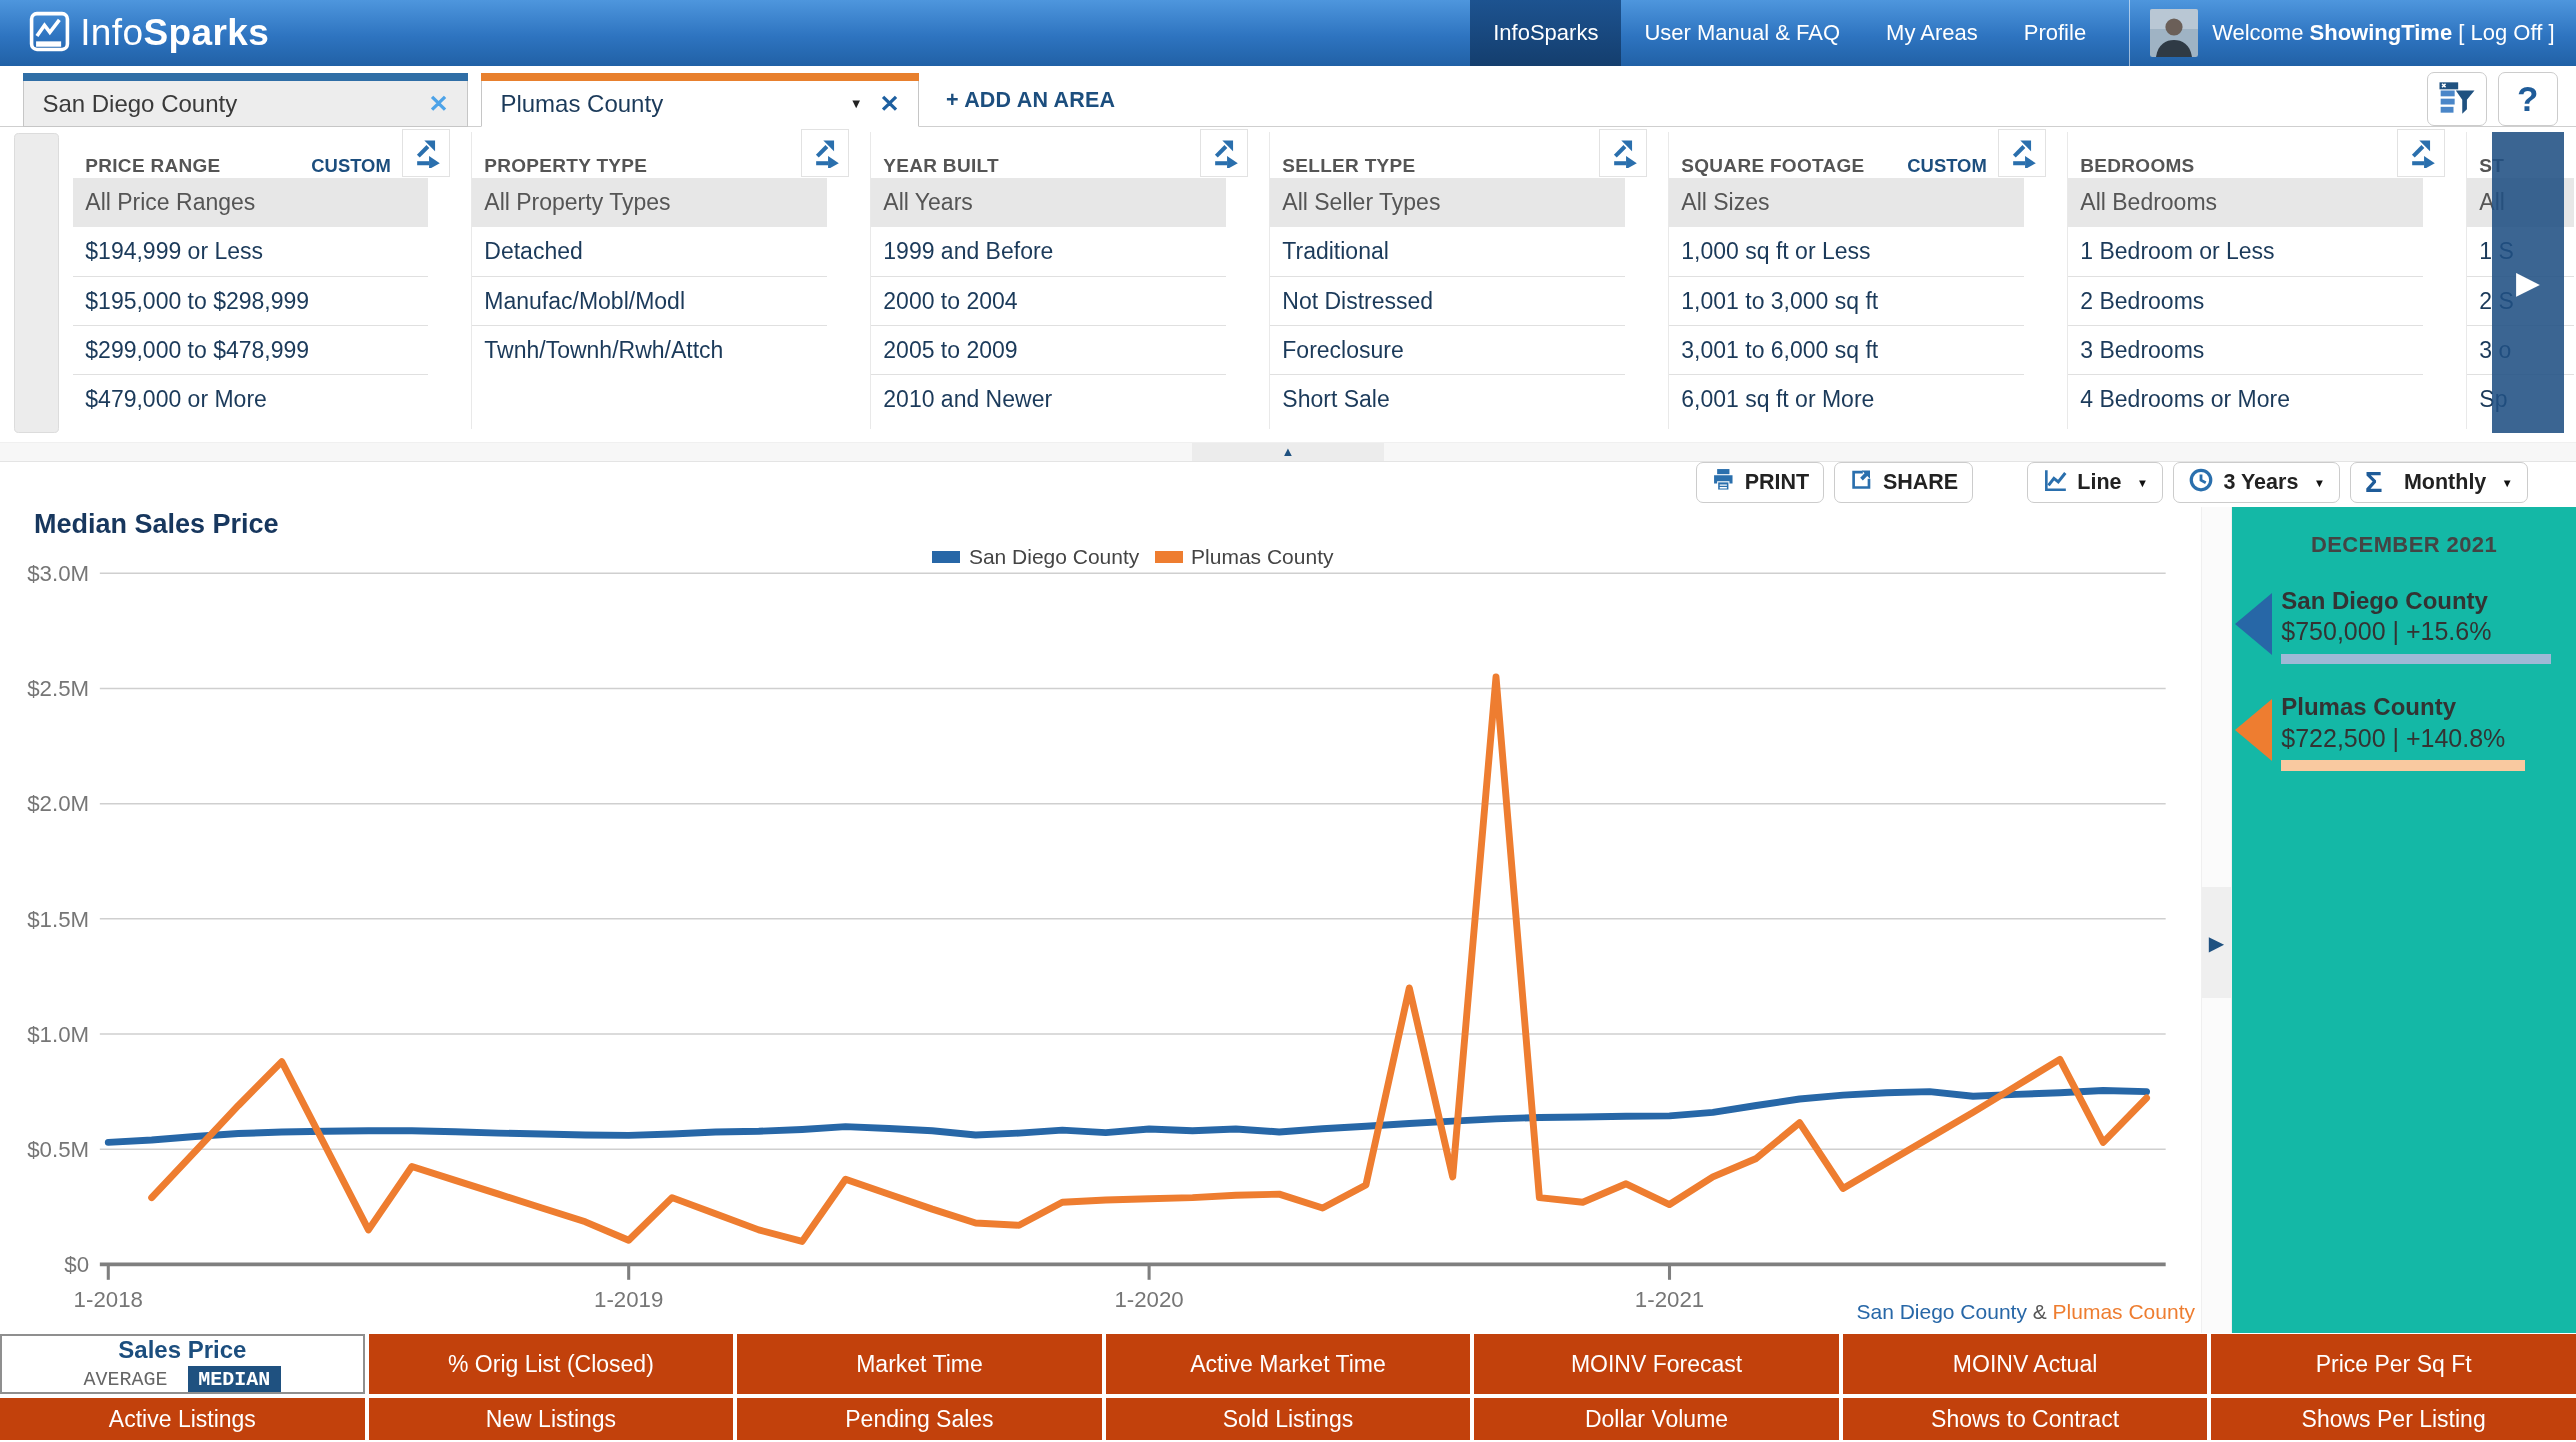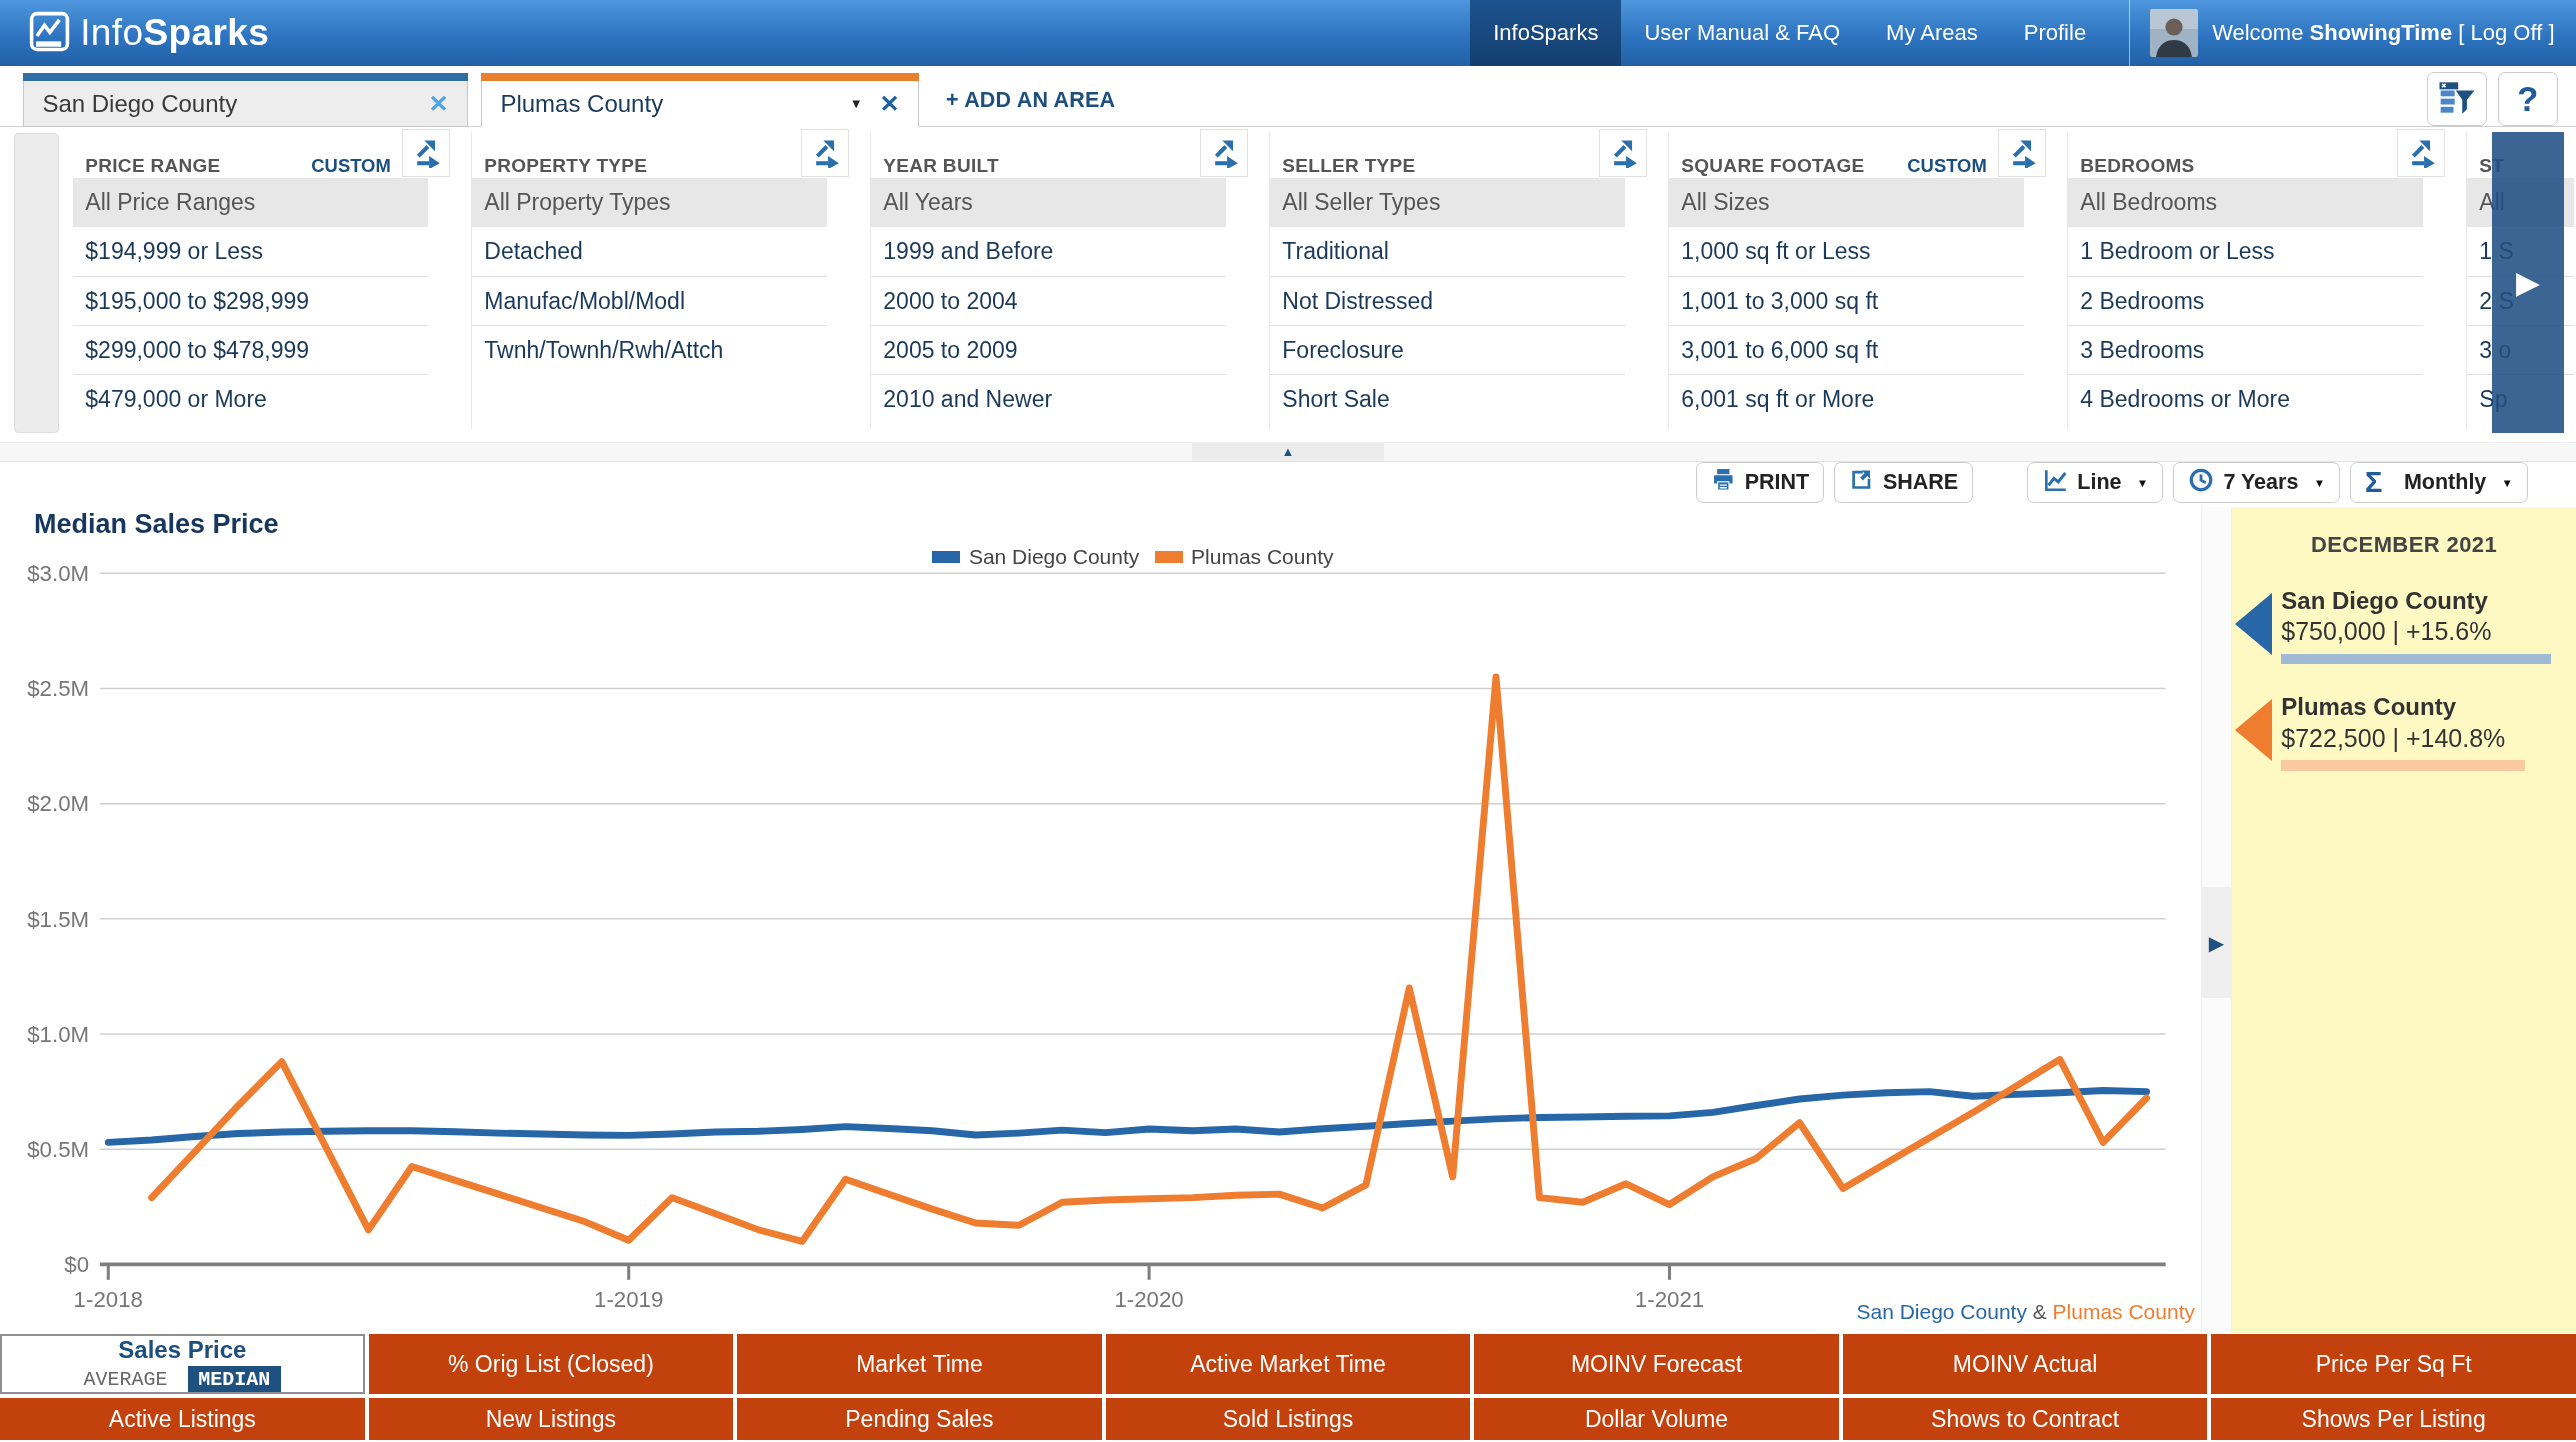--- a/index.html
+++ b/index.html
@@ -95,21 +95,21 @@
   .lgswatch{width:28px;height:12.3px;display:inline-block;}
   .caption{position:absolute;top:793px;left:0;width:2195px;text-align:right;font-size:21px;}
   .cap1{color:#2767a7;}.capsep{color:#555;}.cap2{color:#ee7d30;}
 
   
   .expander{position:absolute;left:2201px;top:507px;width:31px;height:826px;background:#fbfbfb;
             border-left:0.8px solid #f0f0f0;border-right:0.8px solid #f0f0f0;}
   .expmid{position:absolute;top:380px;left:0;width:100%;height:111px;background:#efefef;
           display:flex;align-items:center;justify-content:center;color:#1f5180;font-size:20px;
           cursor:pointer;}
-  .stats{position:absolute;left:2232px;top:507px;width:344px;height:826px;background:#fef9c3;}
+  .stats{position:absolute;left:2232px;top:507px;width:344px;height:826px;background:#14b8a6;}
   .statsheader{text-align:center;margin-top:24.6px;font-size:22px;font-weight:bold;color:#444;
                letter-spacing:0.4px;}
   .statentry{display:flex;margin-top:29px;margin-left:3.1px;}
   .statarrow{width:0;height:0;border-top:31px solid transparent;border-bottom:31px solid transparent;
              border-right:37px solid #2767a7;margin-top:6.1px;flex:0 0 auto;}
   .statcontent{margin-left:9.2px;flex:1;}
   .statname{font-size:24px;font-weight:bold;color:#333;}
   .statvalue{font-size:25px;color:#333;margin-top:2.3px;}
   .statbar{height:10.8px;margin-top:7.7px;}
 
@@ -379,21 +379,21 @@
       <span>Line</span>
       <span class="caret">▼</span>
     </div>
     <div class="ctrlbtn">
       <span>
         <svg viewBox="0 0 24 24" width="26" height="26">
             <circle cx="12" cy="12" r="9" fill="none" stroke="#2a6fad" stroke-width="3"></circle>
             <path stroke="#2a6fad" stroke-width="2.6" fill="none" d="M12 7v5.2l4.4 2.4"></path>
           </svg>
       </span>
-      <span>7 Years</span>
+      <span>3 Years</span>
       <span class="caret">▼</span>
     </div>
     <div class="ctrlbtn">
       <span class="sigma">Σ</span>
       <span>Monthly</span>
       <span class="caret">▼</span>
     </div>
   </div>
 
   <div class="chartwrap">

